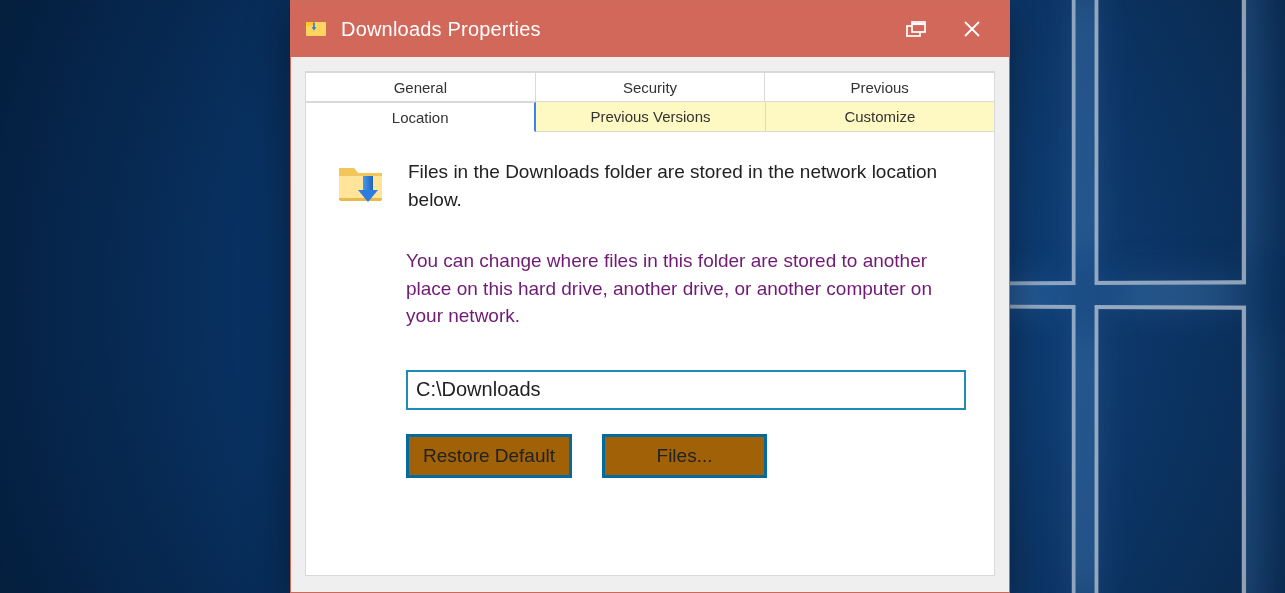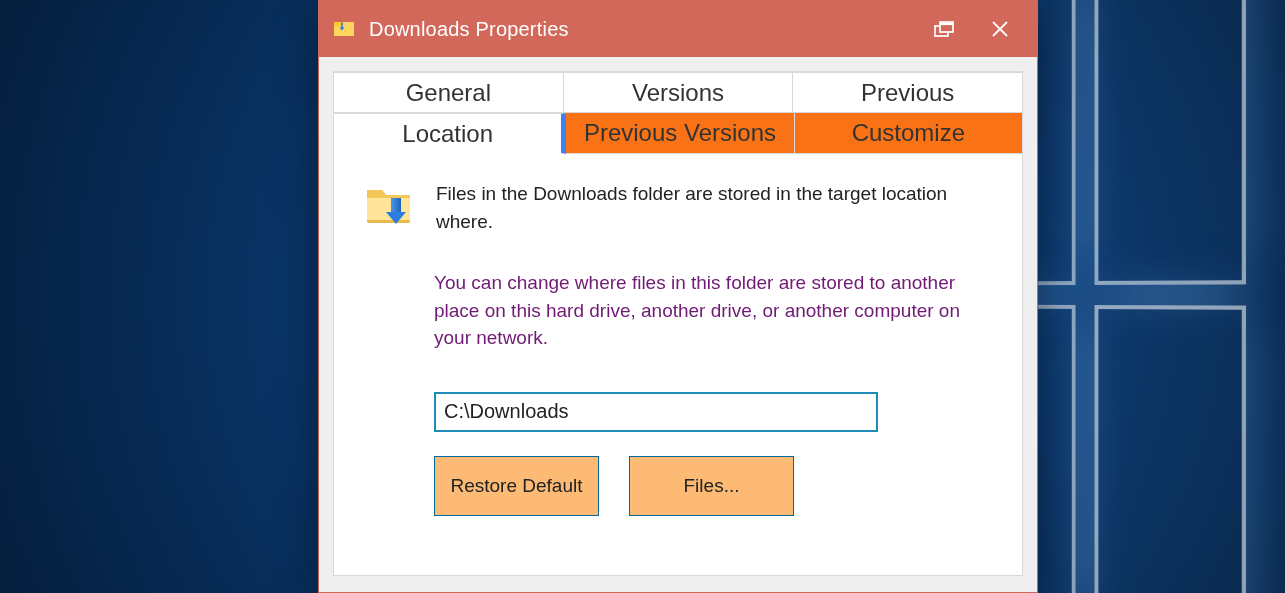--- a/index.html
+++ b/index.html
@@ -43,21 +43,21 @@
         linear-gradient(-60deg, rgba(255,255,255,0) 48%, rgba(255,255,255,0.06) 50%, rgba(255,255,255,0) 55%);
     }
 
     .window {
       position: absolute;
       left: 290px; top: 0;
       width: 720px; height: 593px;
       background: #fff;
       border: 1px solid #cc6a5a;
       box-shadow: 0 10px 40px rgba(0,0,0,0.45);
-      display: flex; flex-direction: column; margin-left: 28px;
+      display: flex; flex-direction: column;
     }
     .titlebar {
       background: #d2685a;
       height: 56px;
       display: flex; align-items: center;
       padding: 0 10px 0 14px;
       color: #fff;
     }
     .titlebar .title {
       font-size: 20px;
@@ -84,77 +84,77 @@
       position: relative;
     }
 
     .tabstrip {
       display: flex; flex-wrap: wrap;
     }
     .tabrow { display:flex; width:100%; }
     .tab {
       flex:1;
       text-align:center;
-      font-size: 24px;
+      font-size: 15px;
       color:#333;
       padding: 6px 0 5px 0;
       border: 1px solid #d9d9d9;
       border-top: none;
       background: #fff;
       cursor: default;
       position: relative;
     }
     .tabrow.top .tab {
       border-top: 1px solid #d9d9d9;
     }
     .tab.active {
       background:#fff;
       border-bottom: 1px solid #fff;
       z-index: 2;
     }
     .tabrow.bottom .tab:not(.active) {
-      background: #f97316;
+      background: #fef9c3;
     }
     .tabrow.top .tab { border-left:none; }
     .tabrow.top .tab:last-child { border-right:none; }
     .tabrow.bottom .tab { border-left:none; }
     .tabrow.bottom .tab:last-child{ border-right:none; }
-    .tabrow.bottom .tab.active { border-left:1px solid #d9d9d9; border-right:5px solid #3b82f6; border-top:1px solid #d9d9d9;}
+    .tabrow.bottom .tab.active { border-left:1px solid #d9d9d9; border-right:2px solid #3b82f6; border-top:1px solid #d9d9d9;}
     .tabrow.bottom .tab:first-child.active{ border-left:none; }
 
     .panel {
       padding: 20px 30px 20px 30px;
     }
     .icon-row { display:flex; align-items:flex-start; gap:22px; margin-top:6px; }
     .icon-row .desc { font-size:19px; color:#222; line-height:1.45; }
     .desc2 { font-size:19px; color:#701a75; line-height:1.45; margin: 34px 0 0 70px; }
 
     .path-input {
       display:block;
       margin: 40px 0 0 70px;
-      width: 444px;
+      width: 560px;
       height: 40px;
       font-size: 20px;
       padding: 4px 8px;
       border: 2px solid #1e8bb8;
       font-family: inherit;
       color:#222;
       outline: none;
     }
     .btnrow {
       margin: 24px 0 0 70px;
       display:flex; gap: 30px;
     }
     .btn {
       min-width: 165px;
-      height: 60px;
+      height: 44px;
       font-size: 19px;
       font-family: inherit;
-      background: #fdba74;
-      border: 1px solid #0369a1;
+      background: #a16207;
+      border: 3px solid #0369a1;
       color:#222;
       padding: 0 14px;
       cursor: default;
     }
 
     .folder-arrow-icon svg { display:block; }
   </style>
 </head>
 <body>
 
@@ -192,21 +192,21 @@
         <line x1="16" y1="2" x2="2" y2="16" stroke="#fff" stroke-width="1.8"></line>
       </svg>
     </span>
   </div>
 
   <div class="content-frame">
     <div class="content-inner">
       <div class="tabstrip">
         <div class="tabrow top">
           <div class="tab">General</div>
-          <div class="tab">Versions</div>
+          <div class="tab">Security</div>
           <div class="tab">Previous</div>
         </div>
         <div class="tabrow bottom">
           <div class="tab active">Location</div>
           <div class="tab">Previous Versions</div>
           <div class="tab">Customize</div>
         </div>
       </div>
 
       <div class="panel">
@@ -222,21 +222,21 @@
                 <rect x="2" y="0" width="10" height="14" fill="url(#g1)"></rect>
               </g>
               <defs>
                 <linearGradient id="g1" x1="0" x2="1">
                   <stop offset="0" stop-color="#4a97ea"></stop>
                     <stop offset="1" stop-color="#1e63bd"></stop>
                 </linearGradient>
               </defs>
             </svg>
           </span>
-          <div class="desc">Files in the Downloads folder are stored in the target location where.</div>
+          <div class="desc">Files in the Downloads folder are stored in the network location below.</div>
         </div>
 
         <div class="desc2">You can change where files in this folder are stored to another place on this hard drive, another drive, or another computer on your network.</div>
 
         <input class="path-input" type="text" value="C:\Downloads" style="">
 
         <div class="btnrow">
           <button class="btn">Restore Default</button>
           <button class="btn">Files...</button>
         </div>

